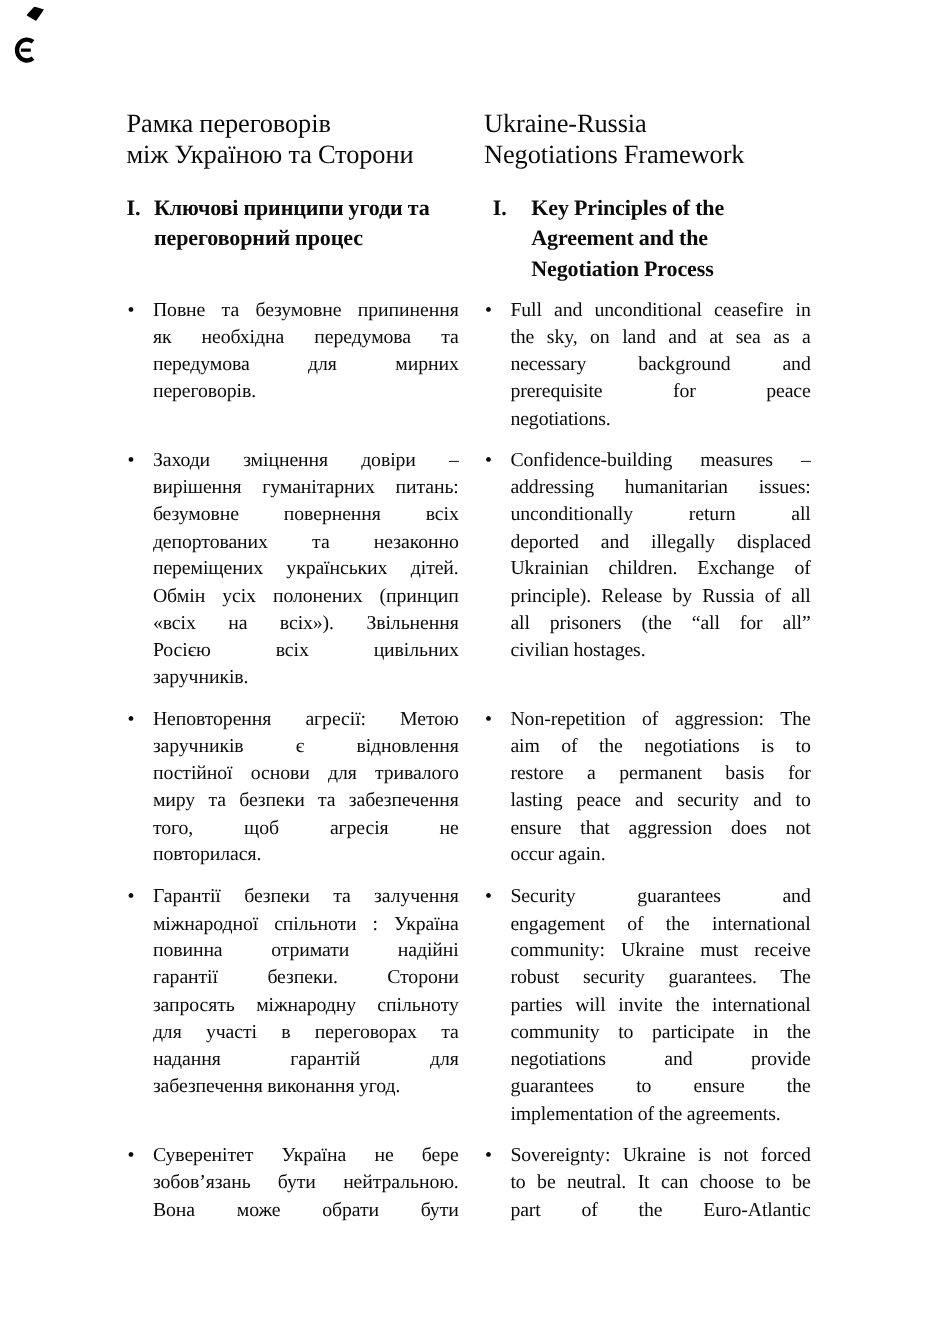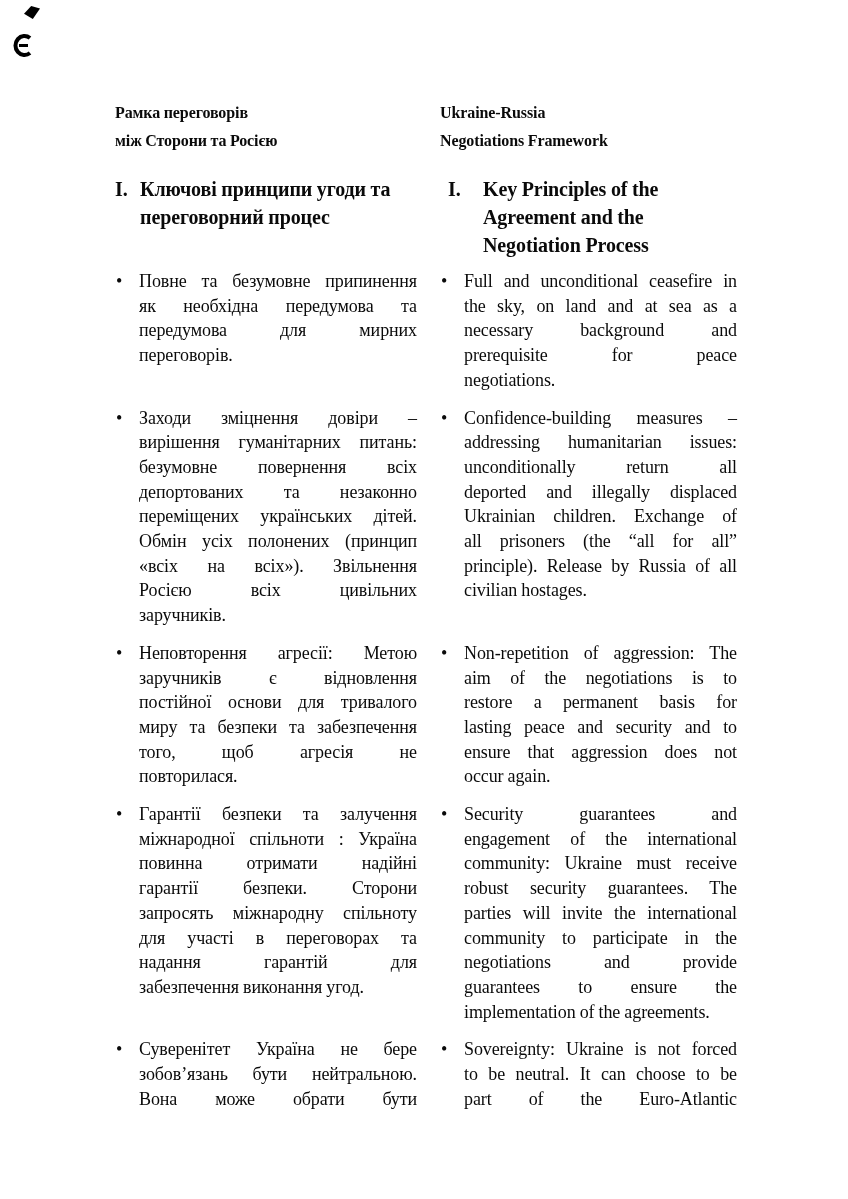--- a/index.html
+++ b/index.html
@@ -19,22 +19,22 @@
     width:622px;
   }
   .row{
     display:grid;
     grid-template-columns:302px 297px;
     column-gap:23px;
     align-items:start;
   }
   
   .title-cell{
-    font-weight:bold;
-    font-size:16px;
+    font-weight:normal;
+    font-size:24px;
     line-height:28px;
     text-align:center;
   }
   .title-cell .line{text-align:center;text-align-last:center;}
   
   .heading-row{margin-top:20px;}
   .heading{
     display:flex;
     font-weight:bold;
     font-size:20px;
@@ -87,21 +87,21 @@
   <svg class="mark2" viewBox="0 0 20 25">
     <path d="M17 5 A9 9.5 0 1 0 17 20" stroke="#000" stroke-width="4" fill="none"></path>
     <line x1="6" y1="12.5" x2="15" y2="12.5" stroke="#000" stroke-width="3"></line>
   </svg>
 
   <div class="content">
 
     <div class="row">
       <div class="title-cell">
           <div class="line nj">Рамка переговорів</div>
-          <div class="line nj">між Сторони та Росією</div>
+          <div class="line nj">між Україною та Сторони</div>
         </div>
       <div class="title-cell">
           <div class="line nj">Ukraine-Russia</div>
           <div class="line nj">Negotiations Framework</div>
         </div>
     </div>
 
     <div class="row heading-row">
       <div class="heading ua">
         <div class="hnum">I.</div>
@@ -158,22 +158,22 @@
             </div>
           </div>
           <div class="bullet">
             <span class="marker">•</span>
             <div class="btext">
               <div class="line"><span class="u">Confidence-building measures</span><span> –</span></div>
               <div class="line"><span>addressing humanitarian issues:</span></div>
               <div class="line"><span>unconditionally return all</span></div>
               <div class="line"><span>deported and illegally displaced</span></div>
               <div class="line"><span>Ukrainian children. Exchange of</span></div>
+              <div class="line"><span>principle). Release by Russia of all</span></div>
               <div class="line"><span>all prisoners (the “all for all”</span></div>
-              <div class="line"><span>principle). Release by Russia of all</span></div>
               <div class="line nj"><span>civilian hostages.</span></div>
             </div>
           </div>
         </div>
         <div class="row brow">
           <div class="bullet">
             <span class="marker">•</span>
             <div class="btext">
               <div class="line"><span class="u">Неповторення агресії</span><span>: Метою</span></div>
               <div class="line"><span>заручників є відновлення</span></div>

